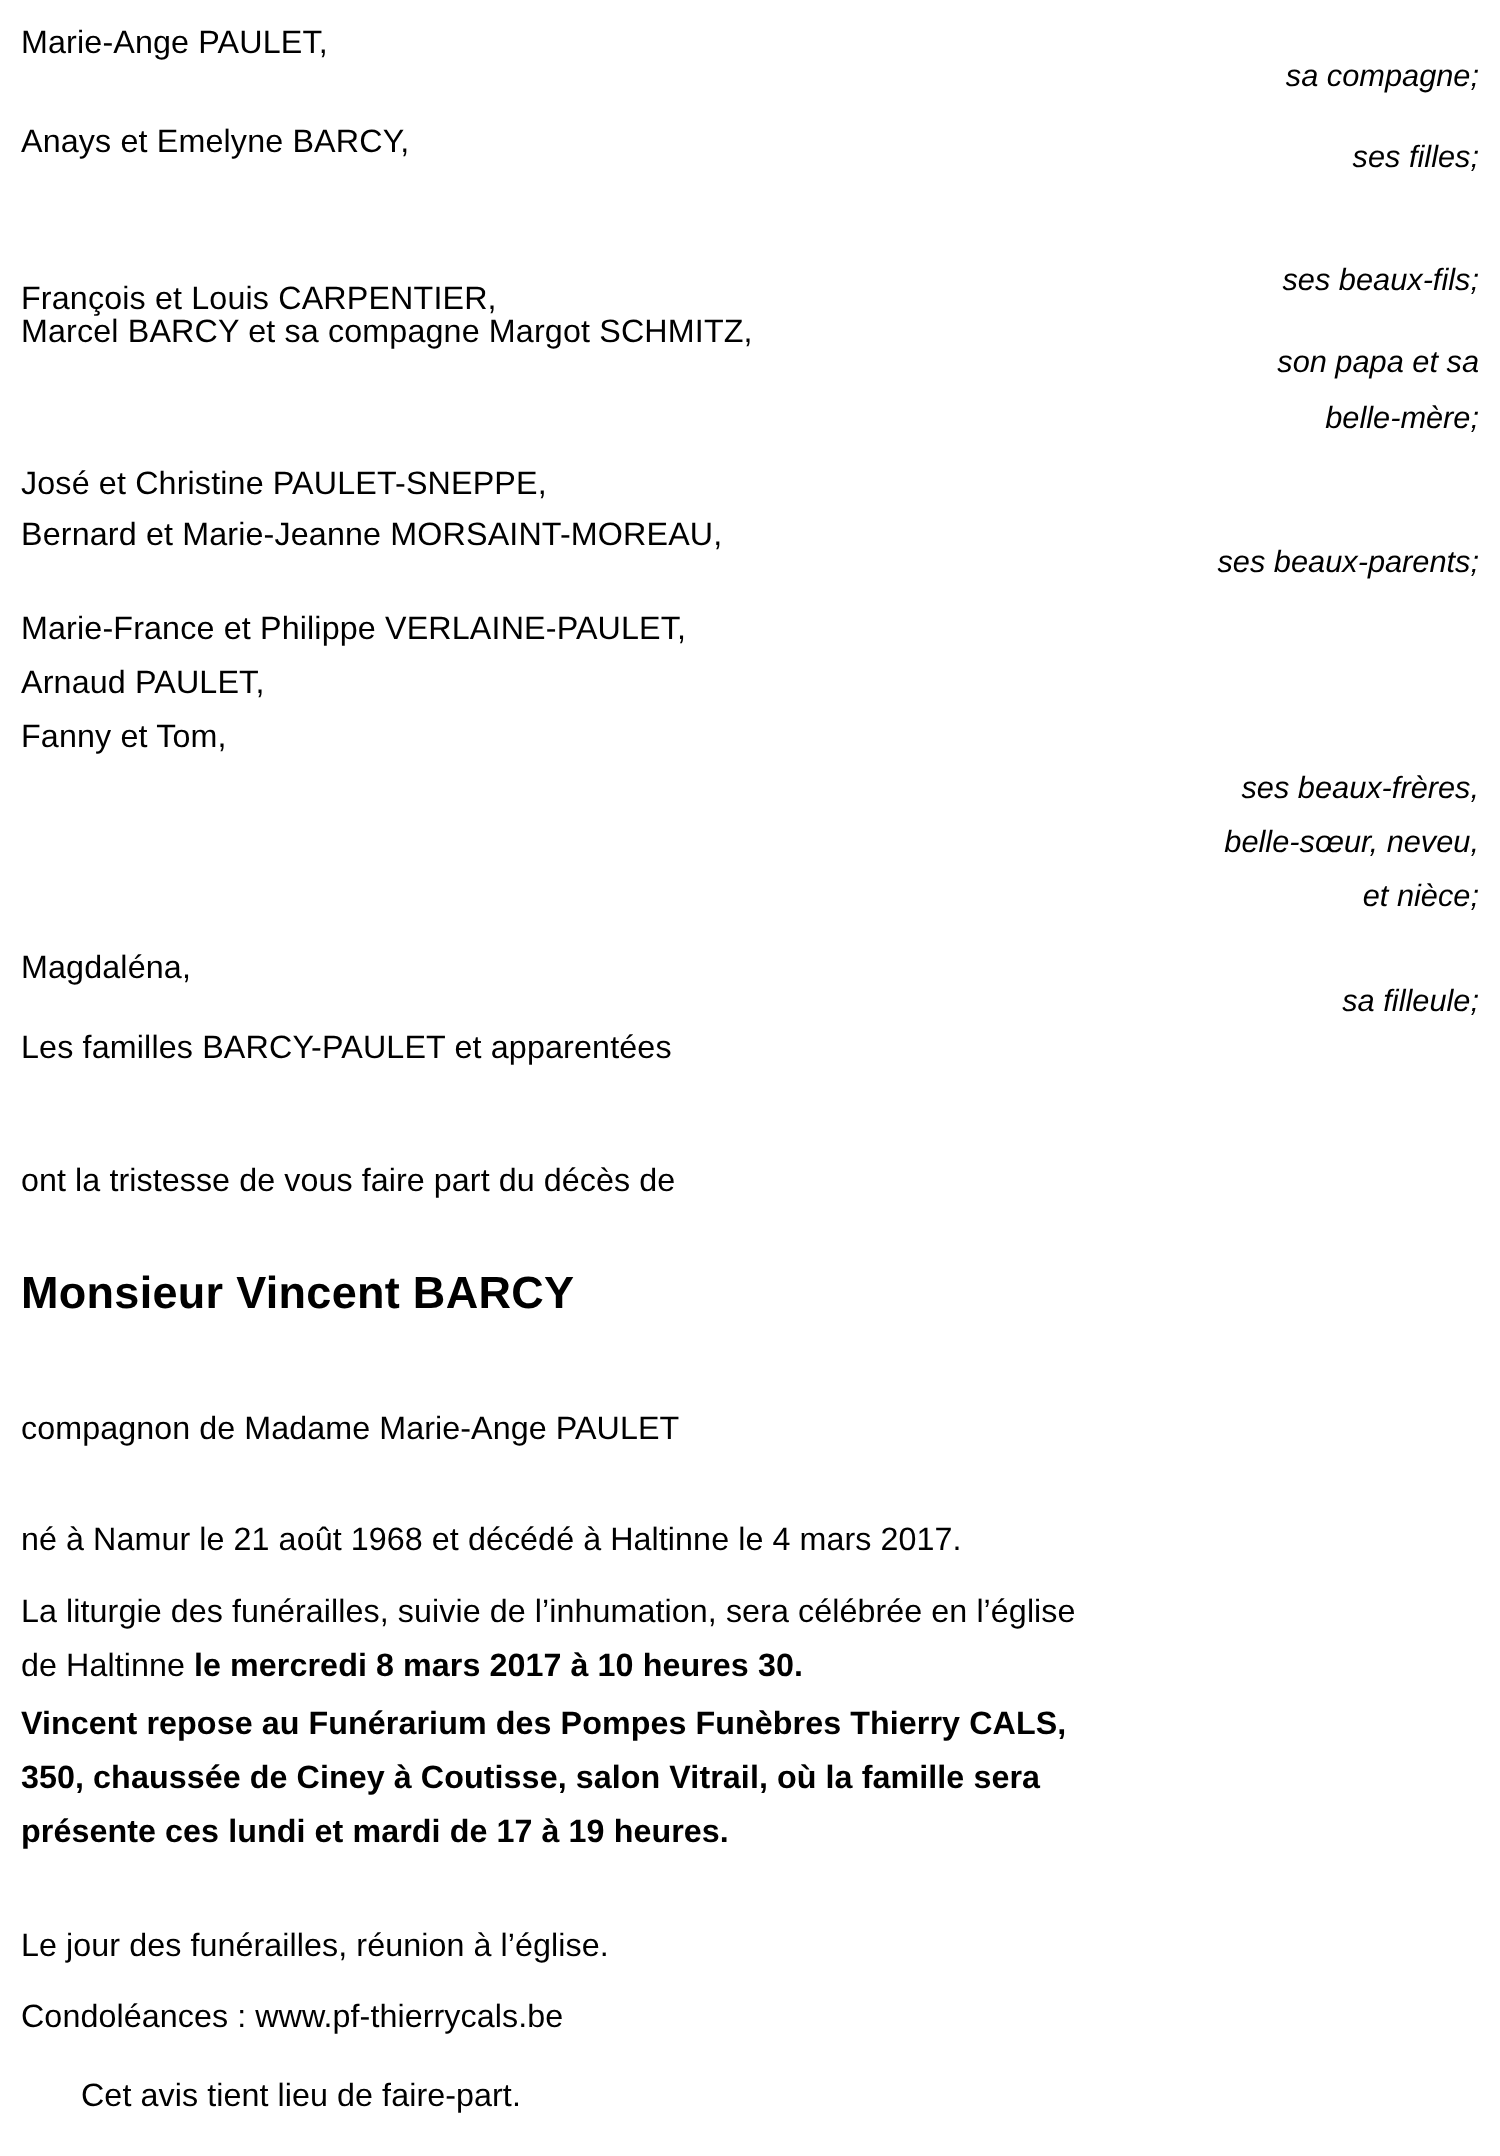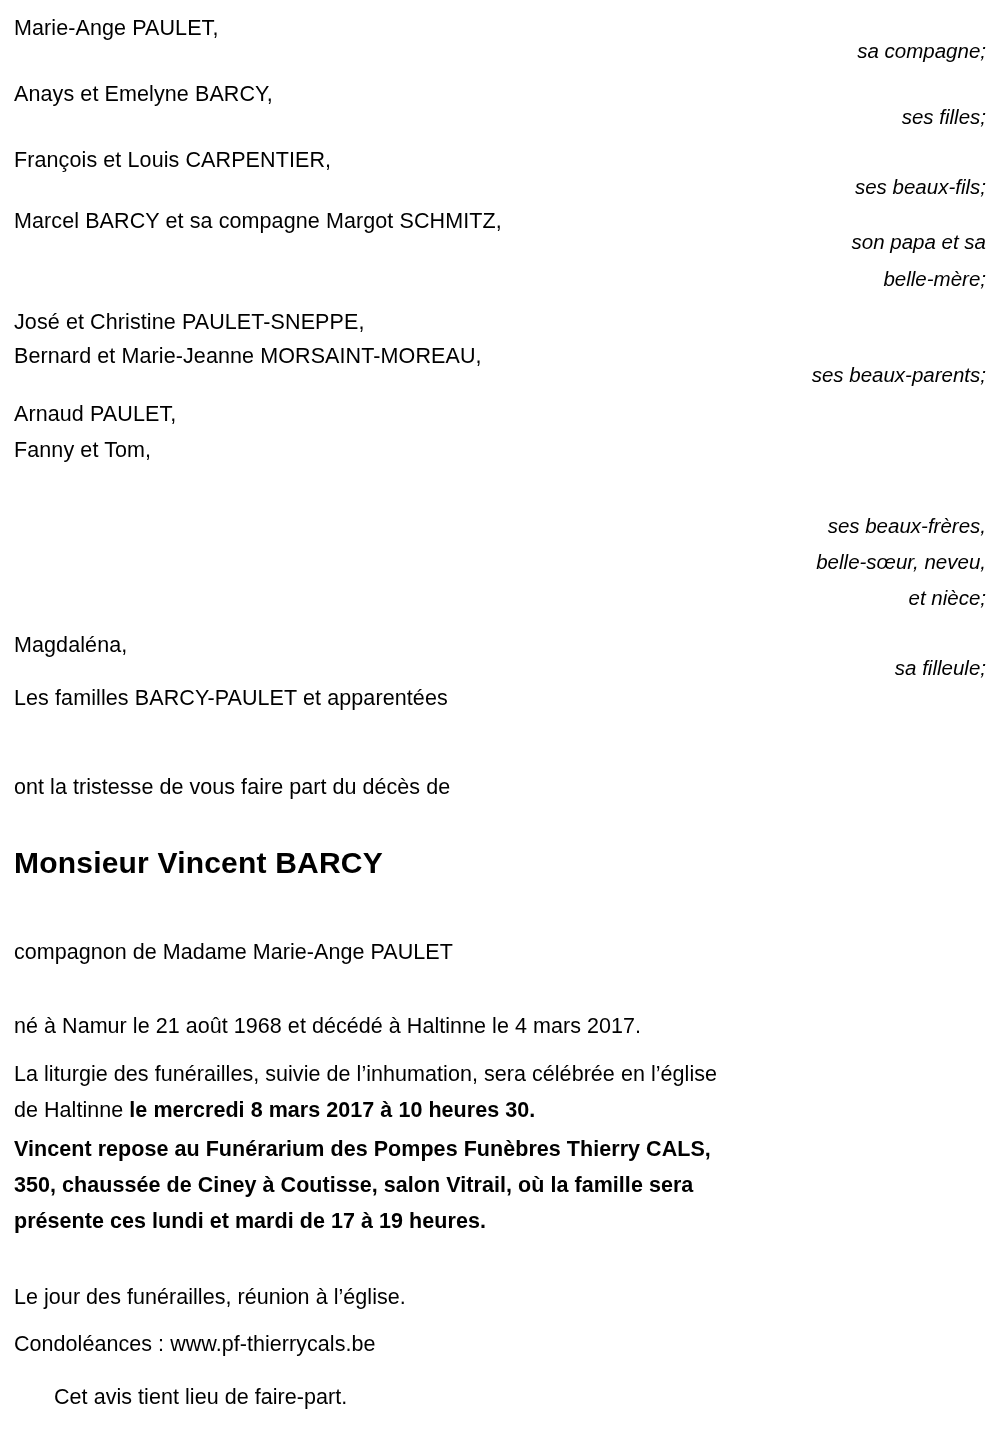--- a/index.html
+++ b/index.html
@@ -88,26 +88,26 @@
       <div class="names">
         <div class="name-line" style="padding-top:9px;">Marie-Ange PAULET,</div>
       </div>
       <div class="role" style="top:32px;">sa compagne;</div>
     </div>
 
     <div class="rel-row" style="top:72px;height:68px;position:absolute;">
       <div class="names">
         <div class="name-line" style="padding-top:3px;">Anays et Emelyne BARCY,</div>
       </div>
-      <div class="role" style="top:26px;">ses filles;</div>
+      <div class="role" style="top:14px;">ses filles;</div>
     </div>
 
     <div class="rel-row" style="top:140px;height:62px;position:absolute;">
       <div class="names">
-        <div class="name-line" style="padding-top:1px;">François et Louis CARPENTIER,</div>
+        <div class="name-line" style="padding-top:1px;margin-top:39px;">François et Louis CARPENTIER,</div>
       </div>
       <div class="role" style="top:28px;">ses beaux-fils;</div>
     </div>
 
     <div class="rel-row" style="top:202px;height:102px;position:absolute;">
       <div class="names">
         <div class="name-line" style="padding-top:0px;">Marcel BARCY et sa compagne Margot SCHMITZ,</div>
       </div>
       <div class="role" style="top:21px;">son papa et sa
 belle-mère;</div>
@@ -116,20 +116,21 @@
     <div class="rel-row" style="top:304px;height:92px;position:absolute;">
       <div class="names">
         <div class="name-line" style="line-height:34px;padding-top:1px;">José et Christine PAULET-SNEPPE,</div>
         <div class="name-line" style="line-height:34px;">Bernard et Marie-Jeanne MORSAINT-MOREAU,</div>
       </div>
       <div class="role" style="top:52px;">ses beaux-parents;</div>
     </div>
 
     <div class="rel-row" style="top:396px;height:225px;position:absolute;">
       <div class="names">
+        <div class="name-line" style="line-height:36px;padding-top:5px;">Marie-France et Philippe VERLAINE-PAULET,</div>
         <div class="name-line" style="line-height:36px;">Arnaud PAULET,</div>
         <div class="name-line" style="line-height:36px;">Fanny et Tom,</div>
       </div>
       <div class="role" style="top:112px;line-height:36px;">ses beaux-frères,
 belle-sœur, neveu,
 et nièce;</div>
     </div>
 
     <div class="rel-row" style="top:621px;height:56px;position:absolute;">
       <div class="names">

